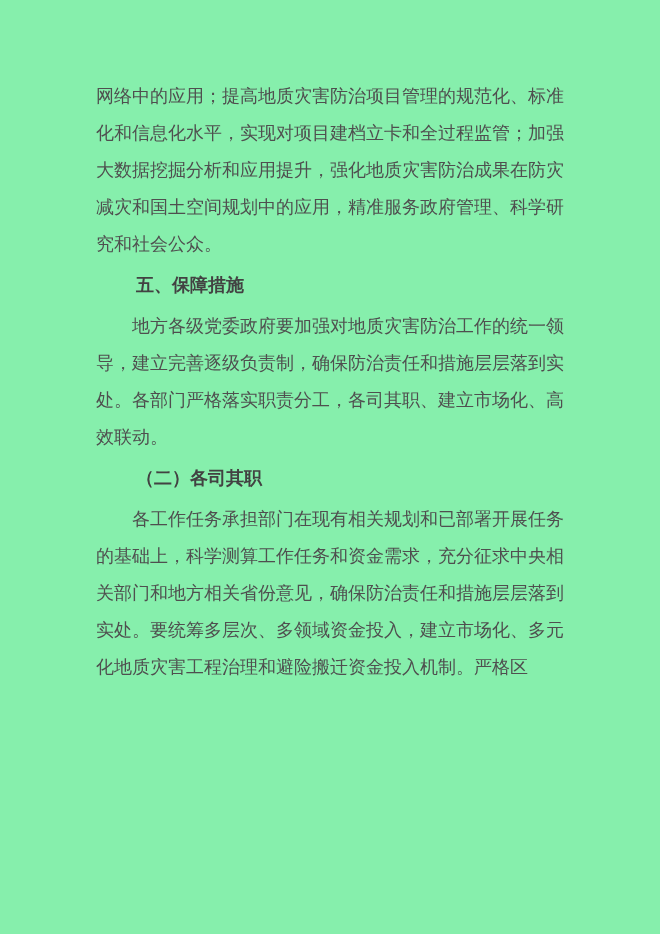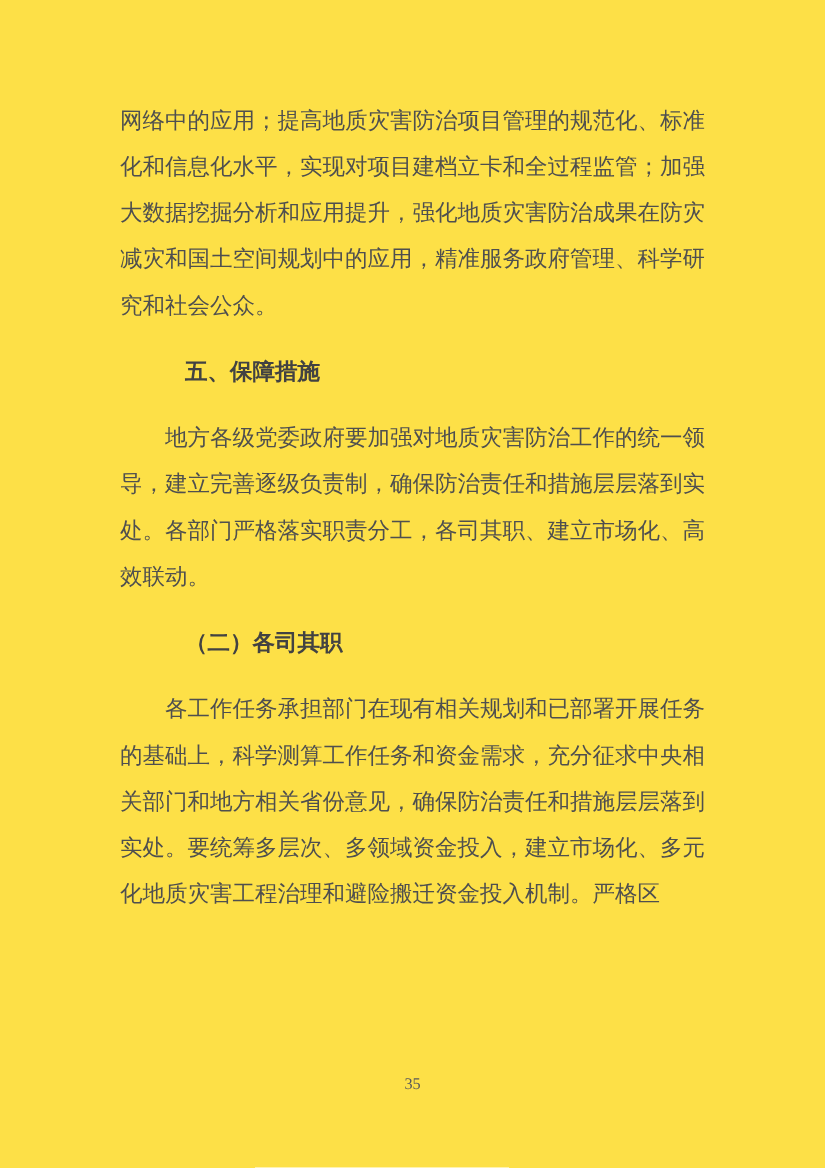--- a/index.html
+++ b/index.html
@@ -4,21 +4,21 @@
 <style>
   html, body {
     margin: 0;
     padding: 0;
     background: #ffffff;
   }
   .page {
     position: relative;
     width: 660px;
     height: 934px;
-    background: #fde047;
+    background: #86efac;
     overflow: hidden;
     font-family: "Liberation Serif", "DejaVu Serif", serif;
   }
   .content {
     position: absolute;
     top: 78px;
     left: 96px;
     width: 468px;
     font-size: 18px;
     line-height: 37px;
@@ -27,21 +27,21 @@
     text-justify: inter-character;
   }
   .para {
     margin: 0;
     text-indent: 2em;
   }
   .para.no-indent {
     text-indent: 0;
   }
   .heading, .subheading {
-    margin: 16px;
+    margin: 4px;
     font-size: 18px;
     line-height: 37px;
     font-weight: bold;
     color: #424242;
     text-indent: 2em;
     text-align: left;
   }
   .page-number {
     position: absolute;
     top: 858px;
@@ -58,14 +58,13 @@
 <body>
 
 <div class="page">
   <div class="content">
     <p class="para no-indent">网络中的应用；提高地质灾害防治项目管理的规范化、标准化和信息化水平，实现对项目建档立卡和全过程监管；加强大数据挖掘分析和应用提升，强化地质灾害防治成果在防灾减灾和国土空间规划中的应用，精准服务政府管理、科学研究和社会公众。</p>
     <h2 class="heading">五、保障措施</h2>
     <p class="para">地方各级党委政府要加强对地质灾害防治工作的统一领导，建立完善逐级负责制，确保防治责任和措施层层落到实处。各部门严格落实职责分工，各司其职、建立市场化、高效联动。</p>
     <h3 class="subheading">（二）各司其职</h3>
     <p class="para">各工作任务承担部门在现有相关规划和已部署开展任务的基础上，科学测算工作任务和资金需求，充分征求中央相关部门和地方相关省份意见，确保防治责任和措施层层落到实处。要统筹多层次、多领域资金投入，建立市场化、多元化地质灾害工程治理和避险搬迁资金投入机制。严格区</p>
   </div>
-  <div class="page-number">35</div>
 </div>
 
 </body></html>

